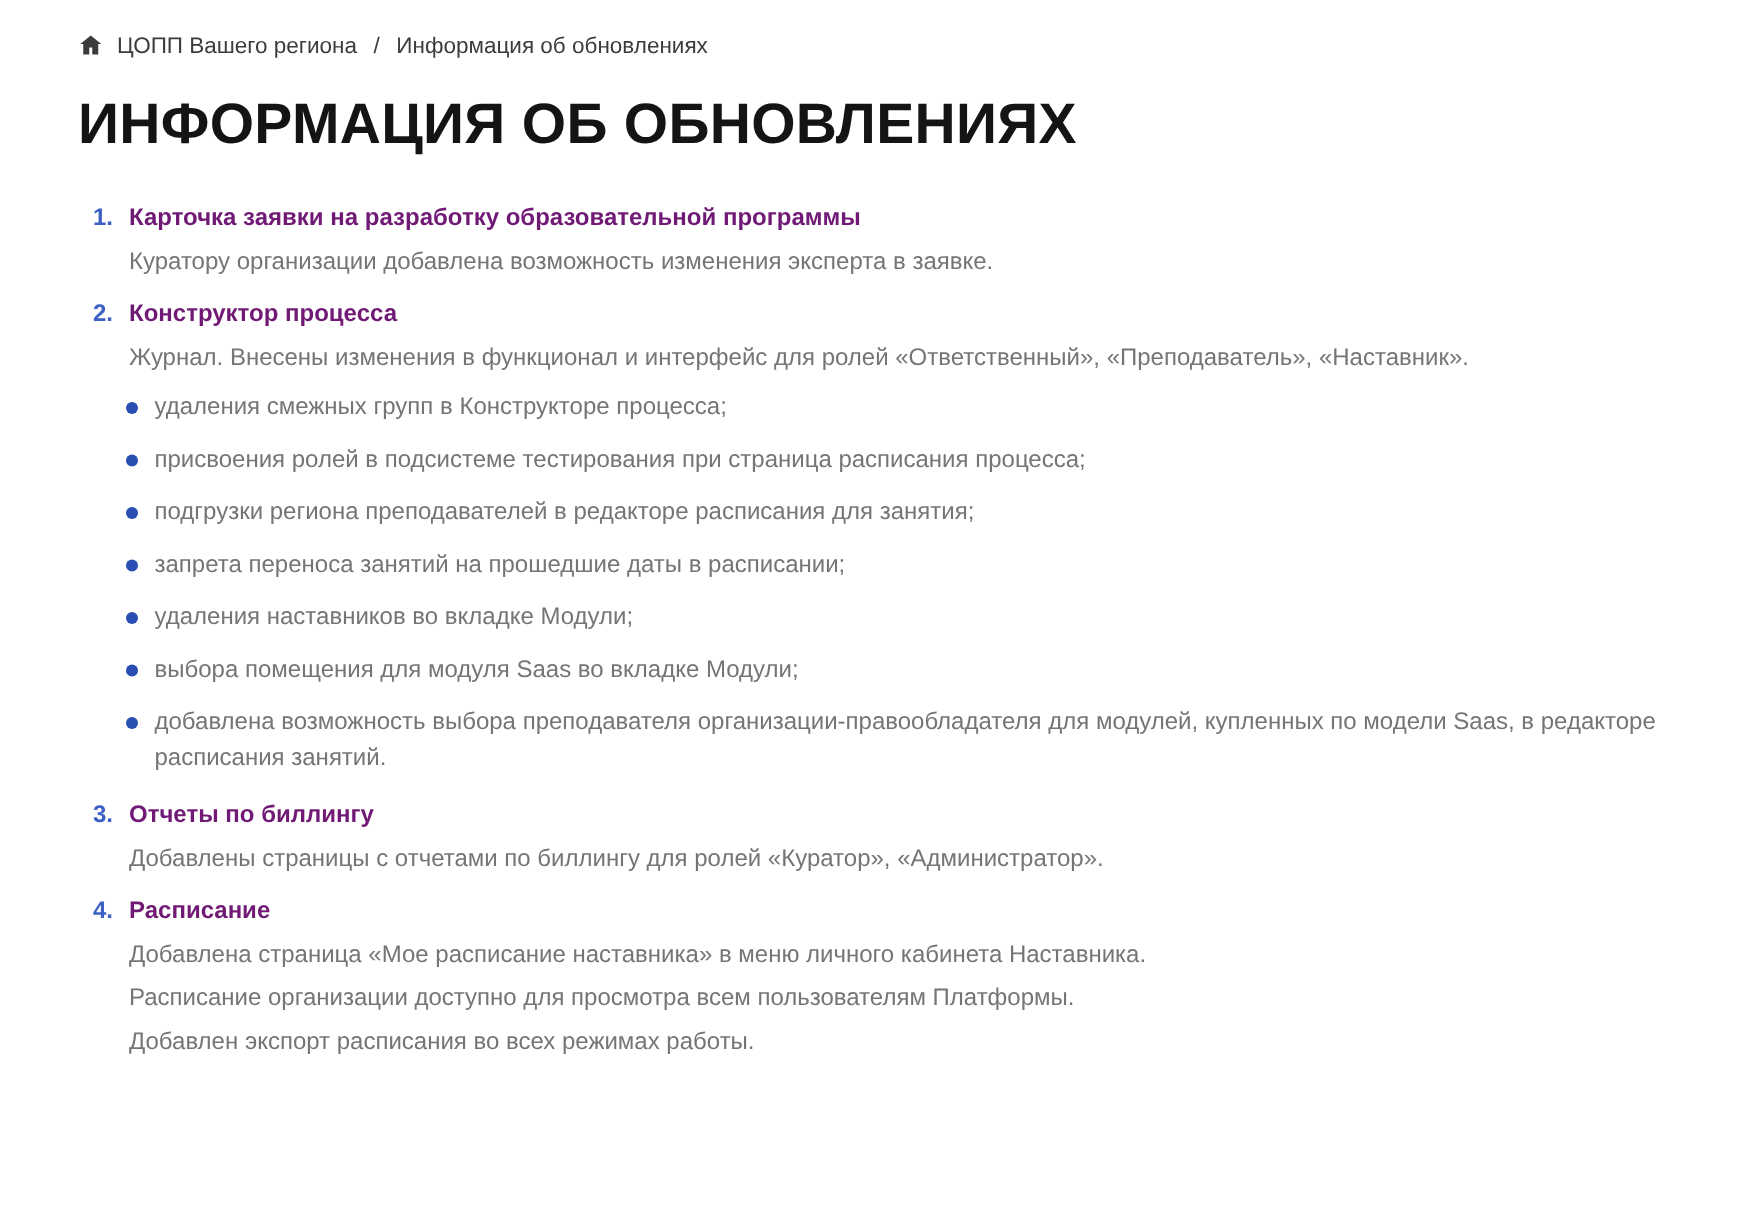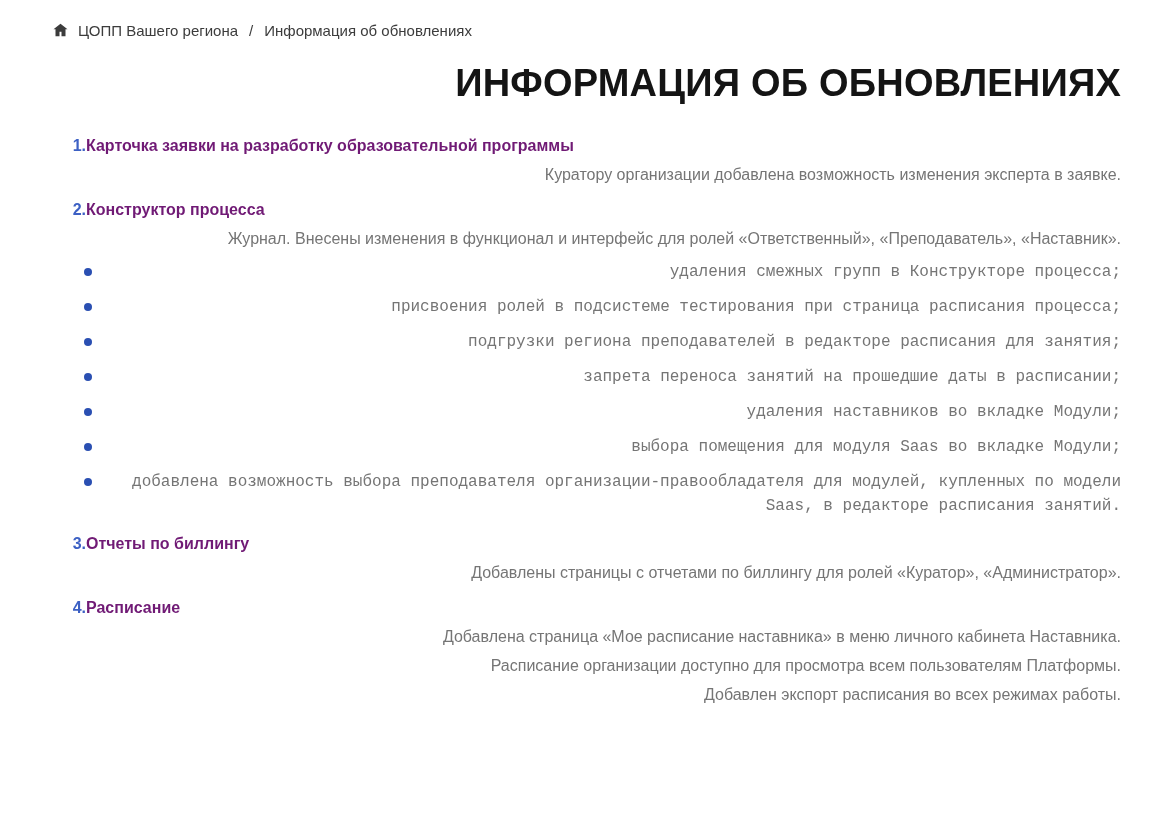--- a/index.html
+++ b/index.html
@@ -6,21 +6,20 @@
   html, body {
     background: #ffffff;
     font-family: "Liberation Sans", "DejaVu Sans", sans-serif;
   }
   .page {
     width: 1159px;
     height: 779px;
     overflow: hidden;
     padding: 19px 38px 0 52px;
     background: #ffffff;
-    text-align: right;
   }
   
   .breadcrumb {
     display: flex;
     align-items: center;
     gap: 9px;
     font-size: 15px;
     color: #3c3c3c;
     height: 22px;
   }
@@ -71,21 +70,20 @@
   }
   .update-body { padding-left: 24px; }
   .para {
     font-size: 16px;
     line-height: 29px;
     color: #757575;
   }
   ul.bullets {
     list-style: none;
     margin: 7px 0 4px 0;
-    font-family: Liberation Mono, monospace;
   }
   ul.bullets li {
     display: flex;
     align-items: flex-start;
     margin-bottom: 11px;
     font-size: 16px;
     line-height: 24px;
     color: #757575;
   }
   ul.bullets .dot {

